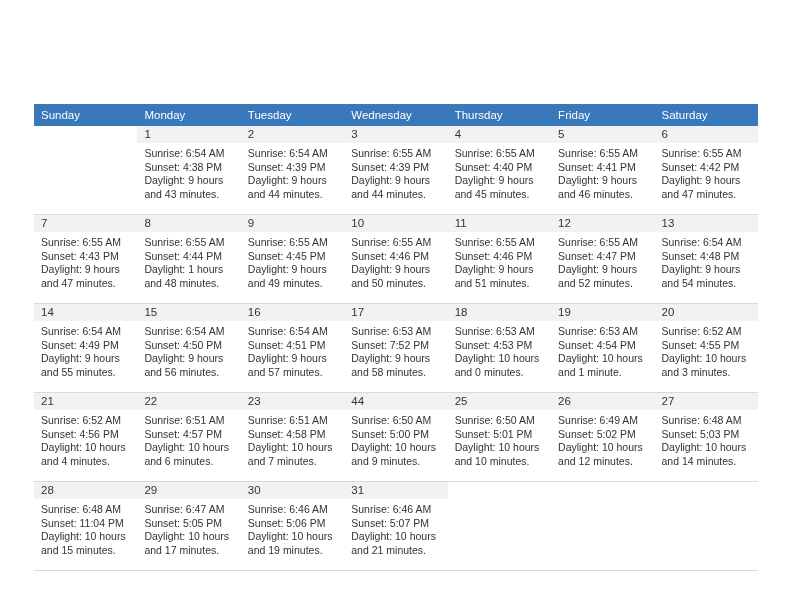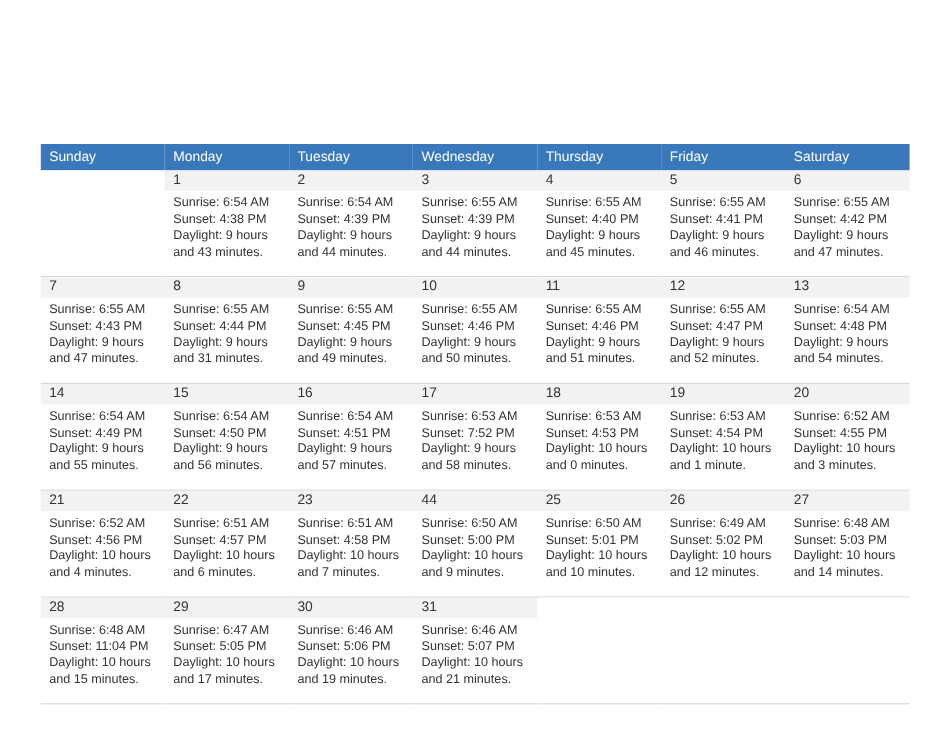--- a/index.html
+++ b/index.html
@@ -84,21 +84,20 @@
   }
 
   
   .calendar {
     position: absolute;
     left: 34px;
     top: 104px;
     width: 724px;
     border-collapse: collapse;
     table-layout: fixed;
-    margin-top: 16px;
   }
   .calendar th {
     background: #3878bb;
     color: #ffffff;
     font-size: 11.5px;
     font-weight: normal;
     text-align: left;
     padding: 5px 0 5px 7px;
     height: 11px;
     border: none;
@@ -235,21 +234,21 @@
                 <div class="daylight-wrap">Daylight: 9 hours and 47 minutes.</div>
               </div>
             </div>
           </td>
           <td>
             <div class="cell">
               <div class="daynum-band">8</div>
               <div class="details">
                 <div>Sunrise: 6:55 AM</div>
                 <div>Sunset: 4:44 PM</div>
-                <div class="daylight-wrap">Daylight: 9 hours and 31 minutes.</div>
+                <div class="daylight-wrap">Daylight: 1 hours and 48 minutes.</div>
               </div>
             </div>
           </td>
           <td>
             <div class="cell">
               <div class="daynum-band">9</div>
               <div class="details">
                 <div>Sunrise: 6:55 AM</div>
                 <div>Sunset: 4:45 PM</div>
                 <div class="daylight-wrap">Daylight: 9 hours and 49 minutes.</div>

